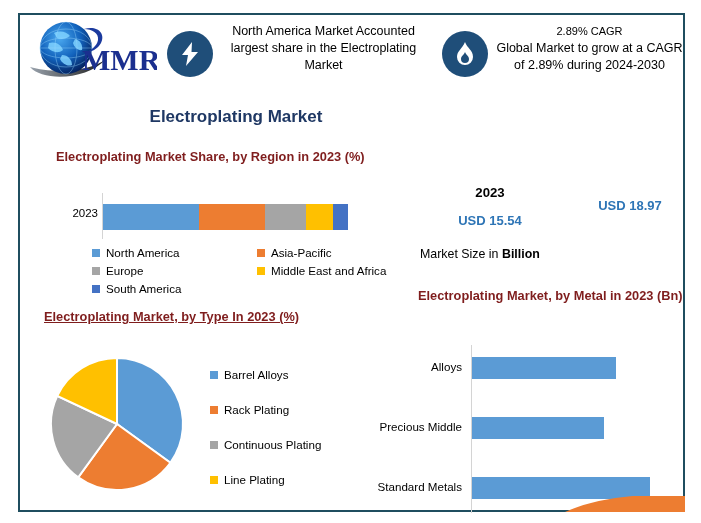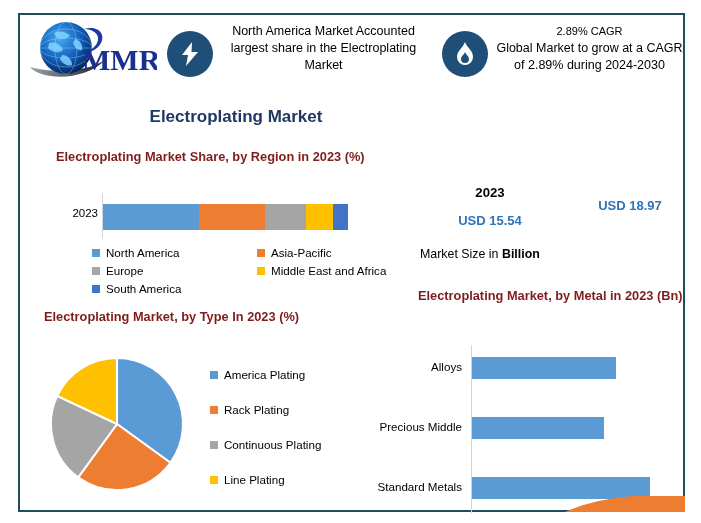--- a/index.html
+++ b/index.html
@@ -222,20 +222,21 @@
   }
   .size-note b { font-weight: bold; }
 
   
   #type-title {
     left: 24px;
     top: 293px;
     width: 352px;
     font-size: 12.8px;
     line-height: 18px;
+    text-decoration: underline;
   }
   #pie {
     position: absolute;
     left: 28px;
     top: 340px;
     width: 138px;
     height: 138px;
   }
   #pie svg { display:block; }
   #type-legend {
@@ -419,21 +420,21 @@
           <path d="M 69 69 L 69 3 A 66 66 0 0 1 122.39512162874654 107.79382665130322 Z" fill="#5B9BD5" stroke="#ffffff" stroke-width="2"></path>
           <path d="M 69 69 L 122.39512162874654 107.79382665130322 A 66 66 0 0 1 30.20617334869678 122.39512162874652 Z" fill="#ED7D31" stroke="#ffffff" stroke-width="2"></path>
           <path d="M 69 69 L 30.20617334869678 122.39512162874652 A 66 66 0 0 1 9.281414537242703 40.89856675670523 Z" fill="#A5A5A5" stroke="#ffffff" stroke-width="2"></path>
           <path d="M 69 69 L 9.281414537242703 40.89856675670523 A 66 66 0 0 1 68.99999999999999 3 Z" fill="#FFC000" stroke="#ffffff" stroke-width="2"></path>
         </svg>
     </div>
 
     <div id="type-legend">
         <div class="lg-item">
           <span class="lg-swatch" style="background: rgb(91, 155, 213);"></span>
-          <span>America Plating</span>
+          <span>Barrel Alloys</span>
         </div>
         <div class="lg-item">
           <span class="lg-swatch" style="background: rgb(237, 125, 49);"></span>
           <span>Rack Plating</span>
         </div>
         <div class="lg-item">
           <span class="lg-swatch" style="background: rgb(165, 165, 165);"></span>
           <span>Continuous Plating</span>
         </div>
         <div class="lg-item">

